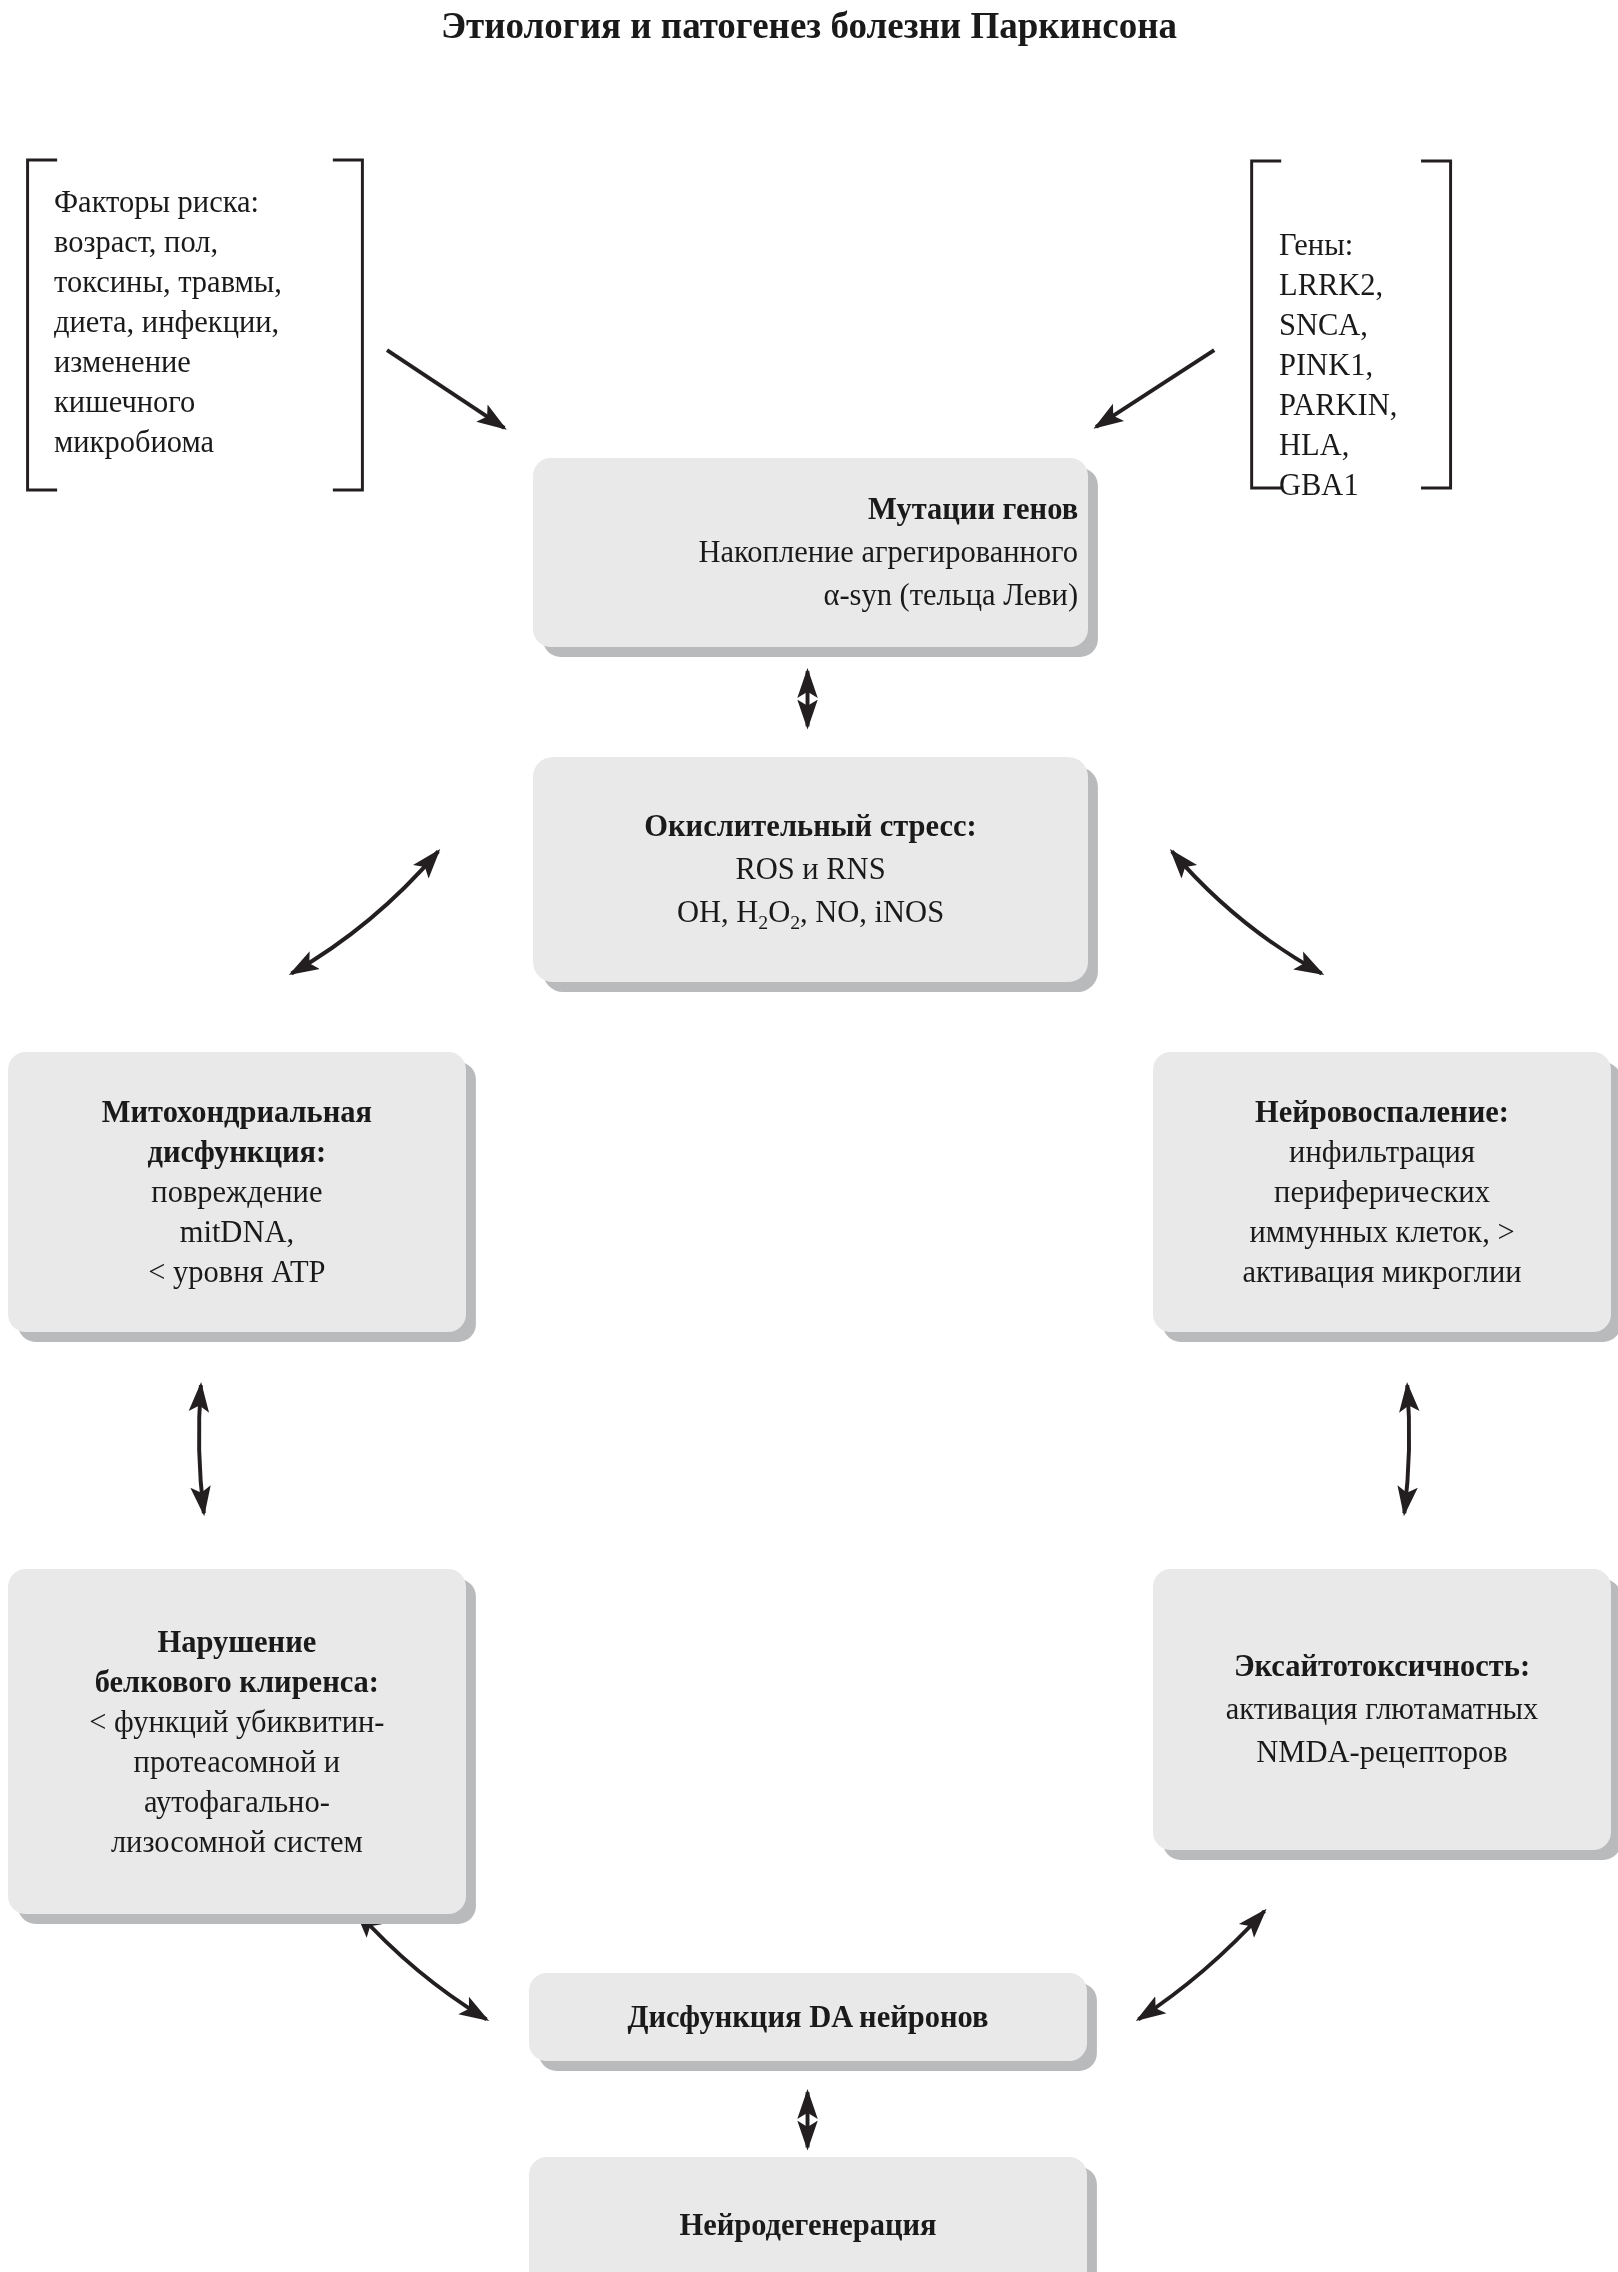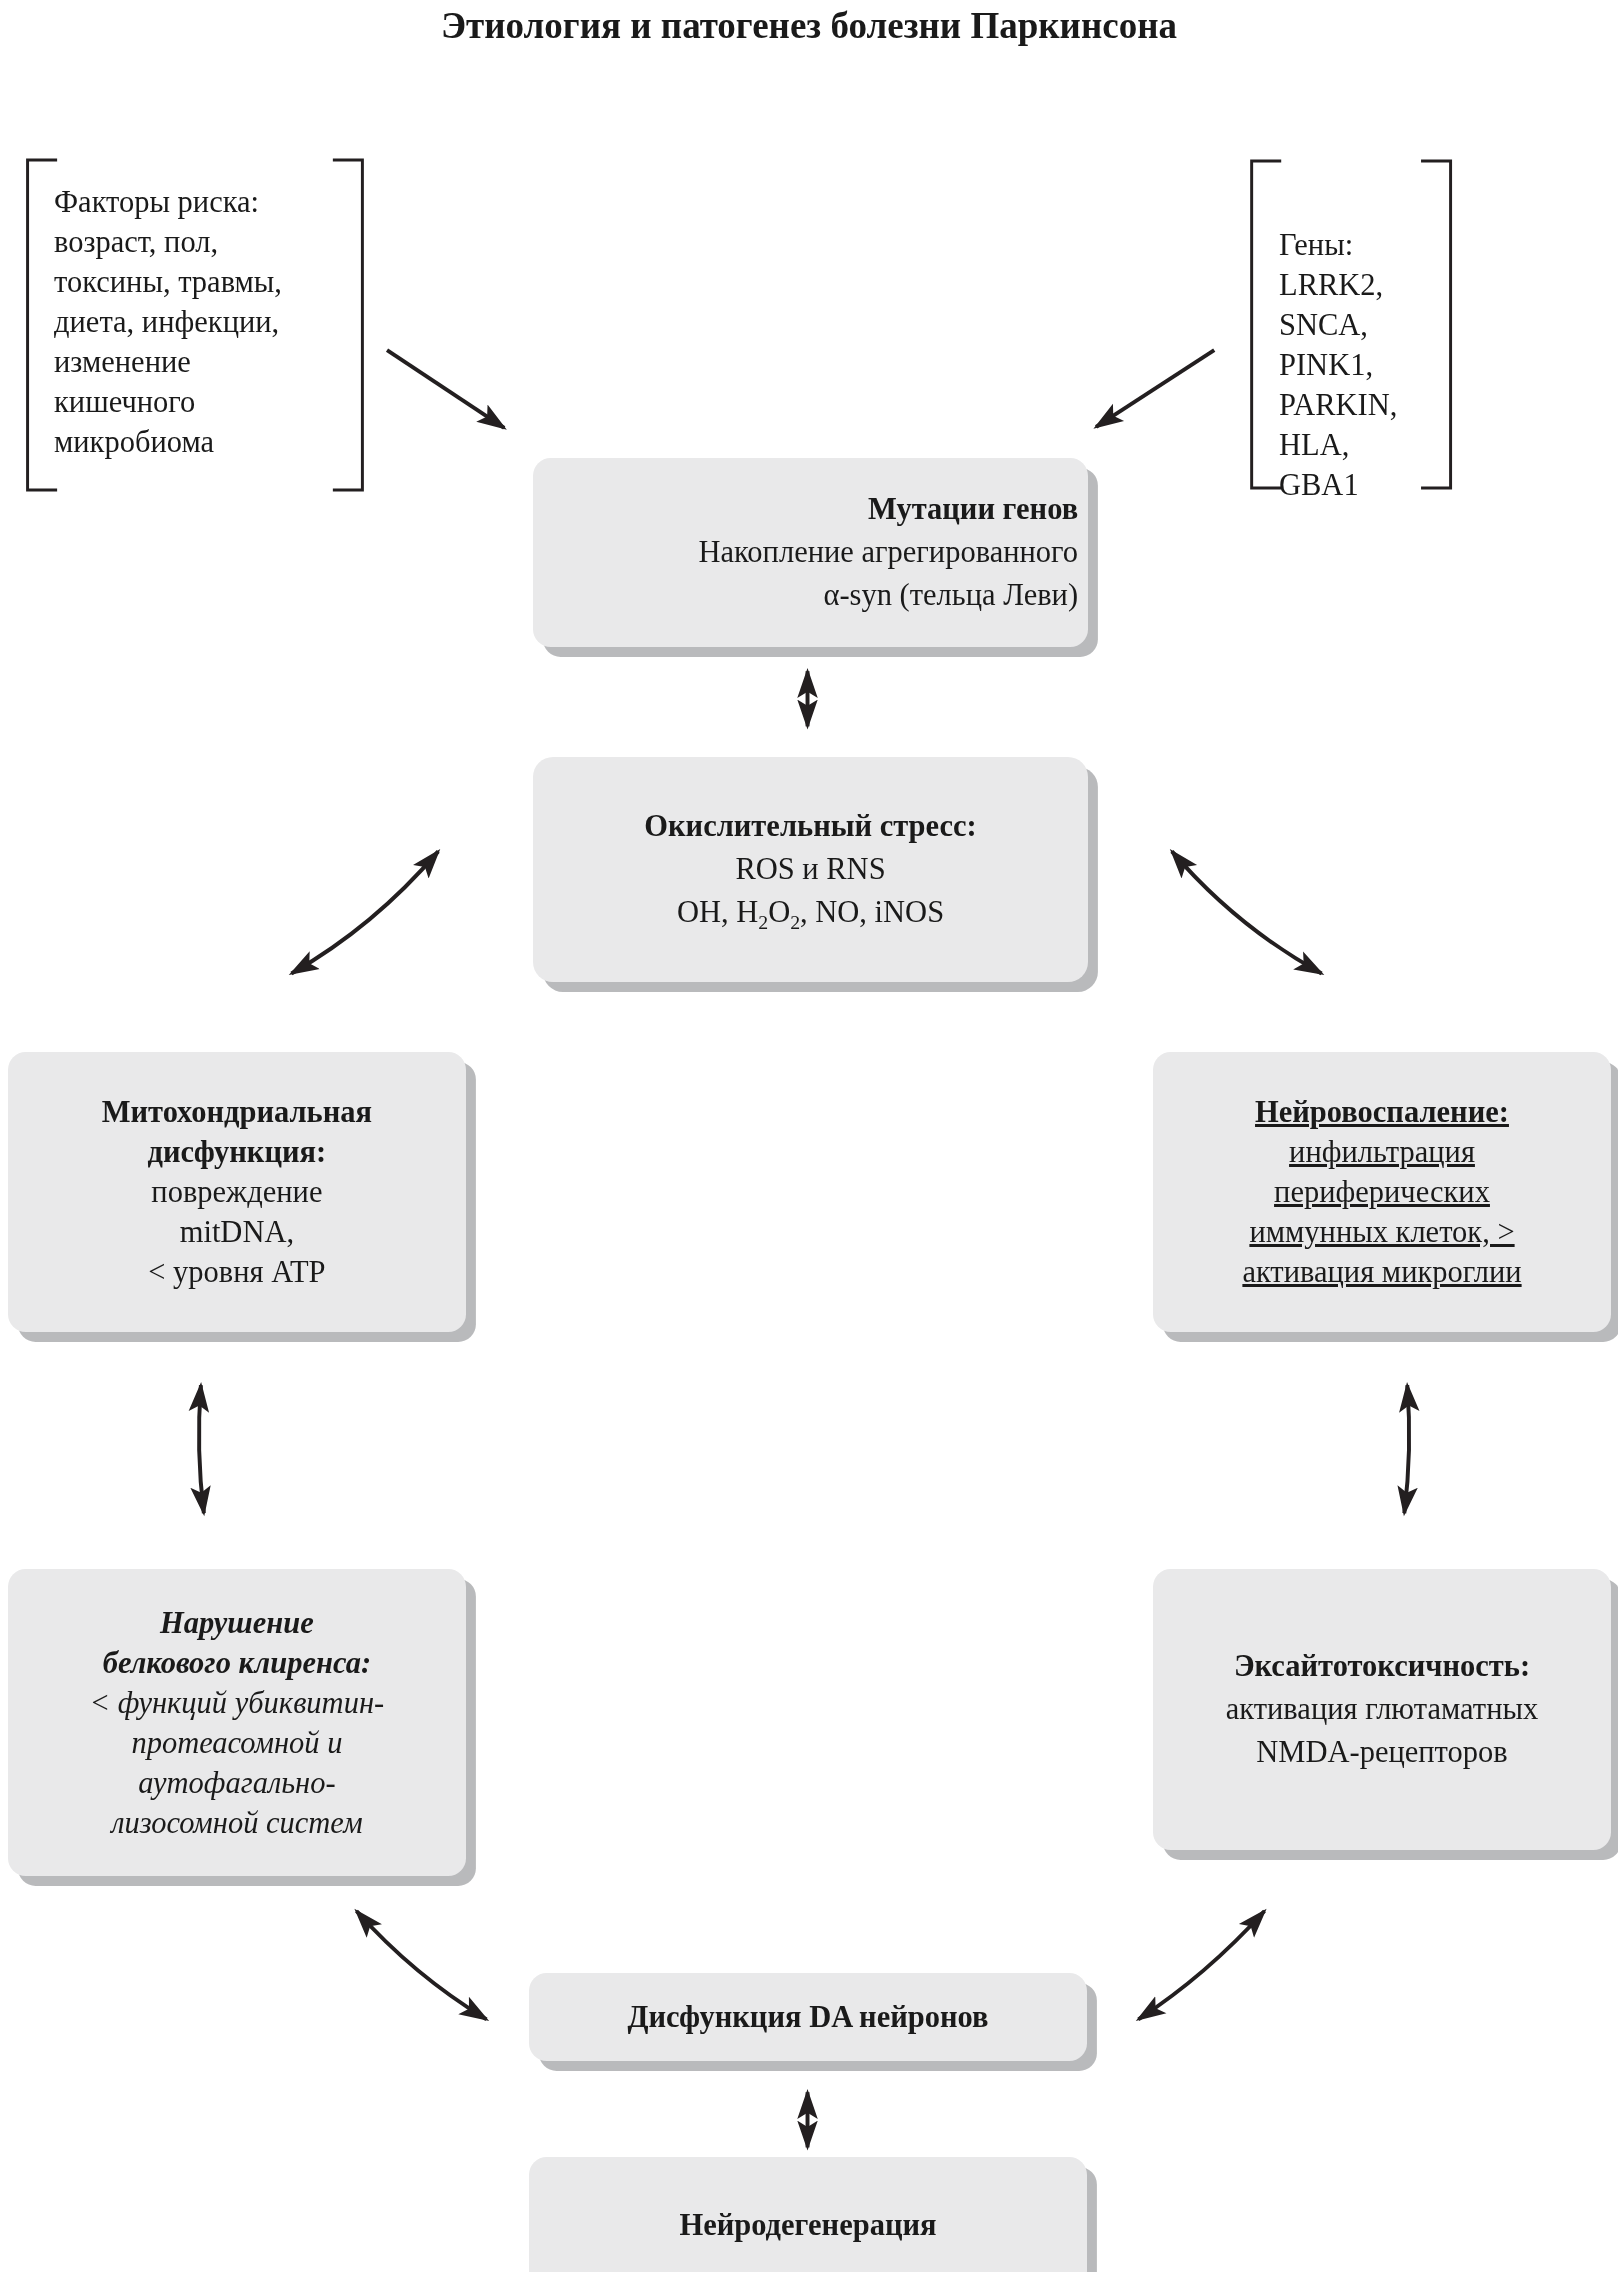--- a/index.html
+++ b/index.html
@@ -94,29 +94,29 @@
   </div>
 
   <div class="node" style="left:7.9px; top:1052px; width:458px; height:280px; line-height:40px;">
     <div class="bl b">Митохондриальная</div>
     <div class="bl b">дисфункция:</div>
     <div class="bl">повреждение</div>
     <div class="bl">mitDNA,</div>
     <div class="bl">&lt; уровня ATP</div>
   </div>
 
-  <div class="node" style="left:1153px; top:1052px; width:458px; height:280px; line-height:40px;text-decoration:underline;">
+  <div class="node" style="left:1153px; top:1052px; width:458px; height:280px; line-height:40px;">
     <div class="bl b">Нейровоспаление:</div>
     <div class="bl">инфильтрация</div>
     <div class="bl">периферических</div>
     <div class="bl">иммунных клеток, &gt;</div>
     <div class="bl">активация микроглии</div>
   </div>
 
-  <div class="node" style="left:7.9px; top:1569px; width:458px; height:307px; line-height:40px;font-style:italic;">
+  <div class="node" style="left:7.9px; top:1569px; width:458px; height:345px; line-height:40px;">
     <div class="bl b">Нарушение</div>
     <div class="bl b">белкового клиренса:</div>
     <div class="bl">&lt; функций убиквитин-</div>
     <div class="bl">протеасомной и</div>
     <div class="bl">аутофагально-</div>
     <div class="bl">лизосомной систем</div>
   </div>
 
   <div class="node" style="left:1153px; top:1569px; width:458px; height:281px; line-height:43px;">
     <div class="bl b">Эксайтотоксичность:</div>

